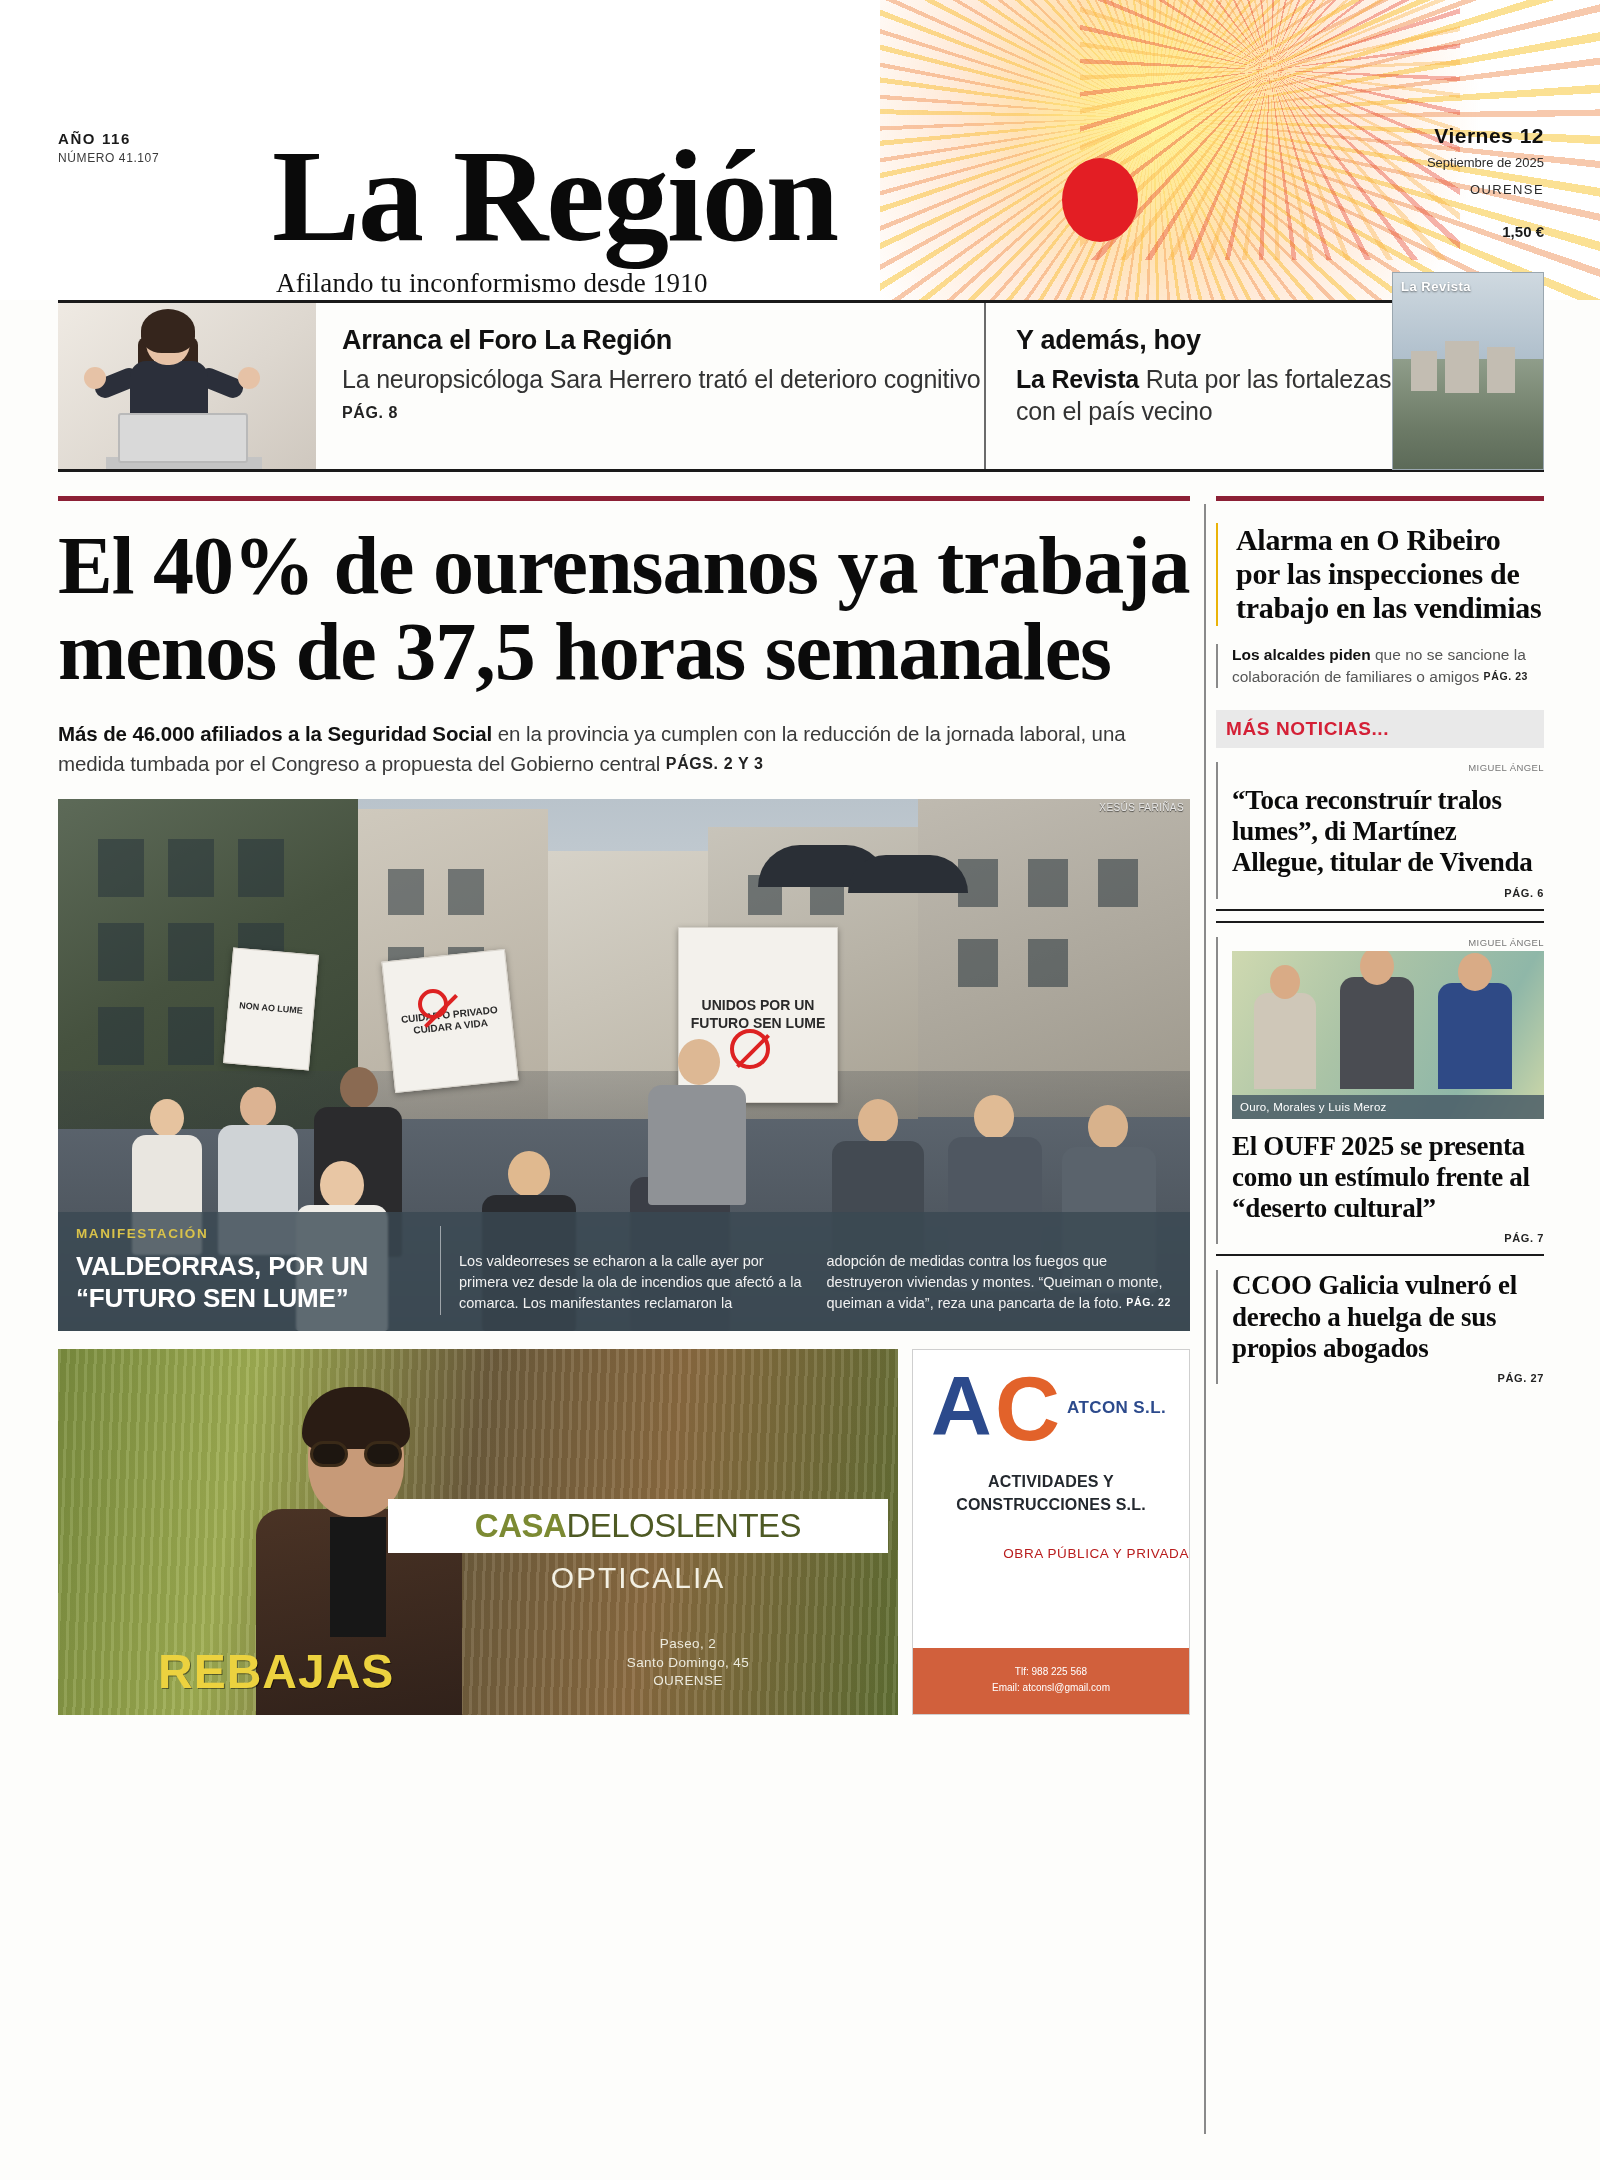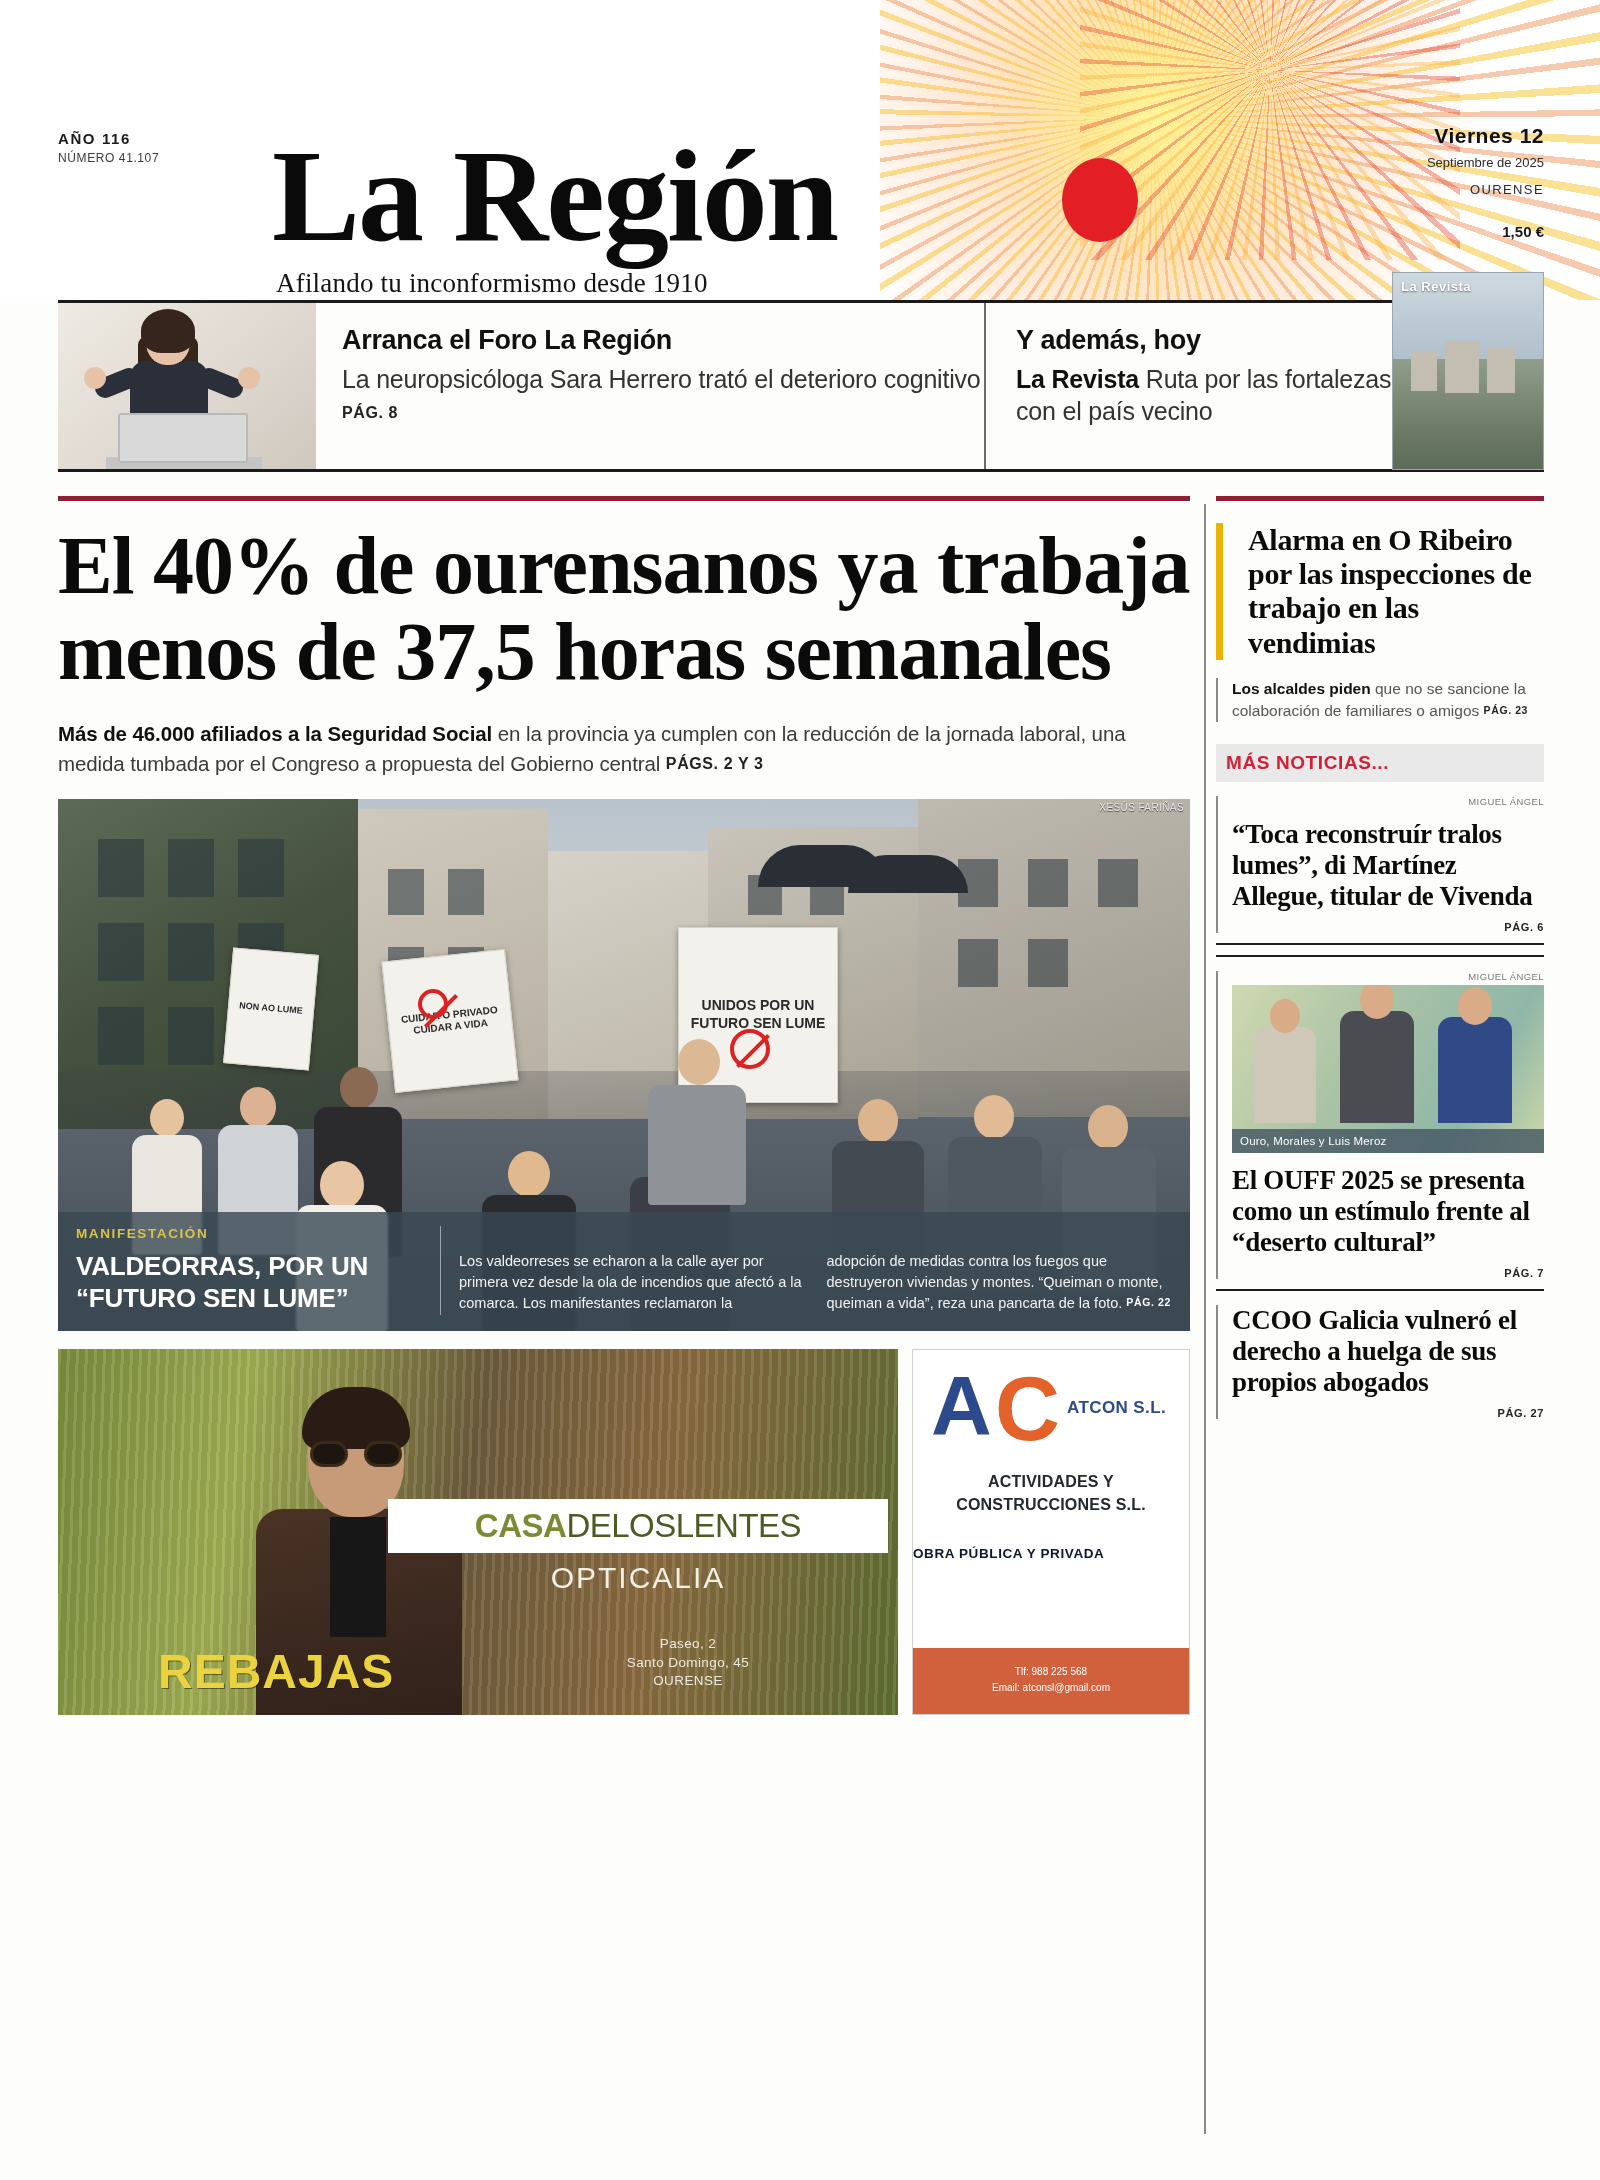--- a/index.html
+++ b/index.html
@@ -315,33 +315,33 @@
   }
   .atcon-logo { position:absolute; left:14px; top:12px; width:250px; height:92px; }
   .atcon-A { position:absolute; left:4px; top:2px; font-size:84px; font-weight:bold;
     color:#2c4a8c; font-family:"Liberation Sans",sans-serif; line-height:1; }
   .atcon-C { position:absolute; left:68px; top:2px; font-size:90px; font-weight:bold;
     color:#e2622a; font-family:"Liberation Sans",sans-serif; line-height:1; }
   .atcon-name { position:absolute; left:140px; top:36px; font-size:17px; font-weight:bold;
     color:#2c4a8c; letter-spacing:0.4px; }
   .atcon-sub { position:absolute; left:0; top:120px; width:100%; text-align:center;
     font-size:16px; font-weight:bold; color:#23282e; line-height:1.45; letter-spacing:0.2px; }
-  .atcon-obra { position:absolute; left:0; top:196px; width:100%; text-align:left;
-    font-size:13.5px; color:#0f172a; letter-spacing:0.6px; font-weight:bold; }
+  .atcon-obra { position:absolute; left:0; top:196px; width:100%; text-align:right;
+    font-size:13.5px; color:#b91c1c; letter-spacing:0.6px; font-weight:normal; }
   .atcon-contact { position:absolute; left:0; bottom:0; width:100%;
     background:#d1603c; color:#fff; padding:16px 6px 18px 6px; text-align:center;
     font-size:10px; line-height:1.6; }
 
   
   .rc-head {
     font-family:"Liberation Serif", serif;
     font-weight: bold; font-size: 30px; line-height: 1.14;
     color:#0b0b0b; letter-spacing:-0.3px;
   }
-  .rc-top { padding-left: 25px; border-left: 7px solid #eab308; margin-top: 22px; }
+  .rc-top { padding-left: 18px; border-left: 2px solid #eab308; margin-top: 22px; }
   .rc-sub {
     margin-top: 18px; padding-left: 14px; border-left: 2px solid #8a8a8a;
     font-size: 15.5px; line-height: 1.42; color: #555;
   }
   .rc-sub b { color:#111; }
   .rc-sub .pagref { font-size:10.5px; }
   .mas-noticias {
     margin-top: 22px; background:#e9e9e9; padding:8px 10px;
     color:#d42036; font-weight:bold; font-size:19px; letter-spacing:0.6px;
   }

